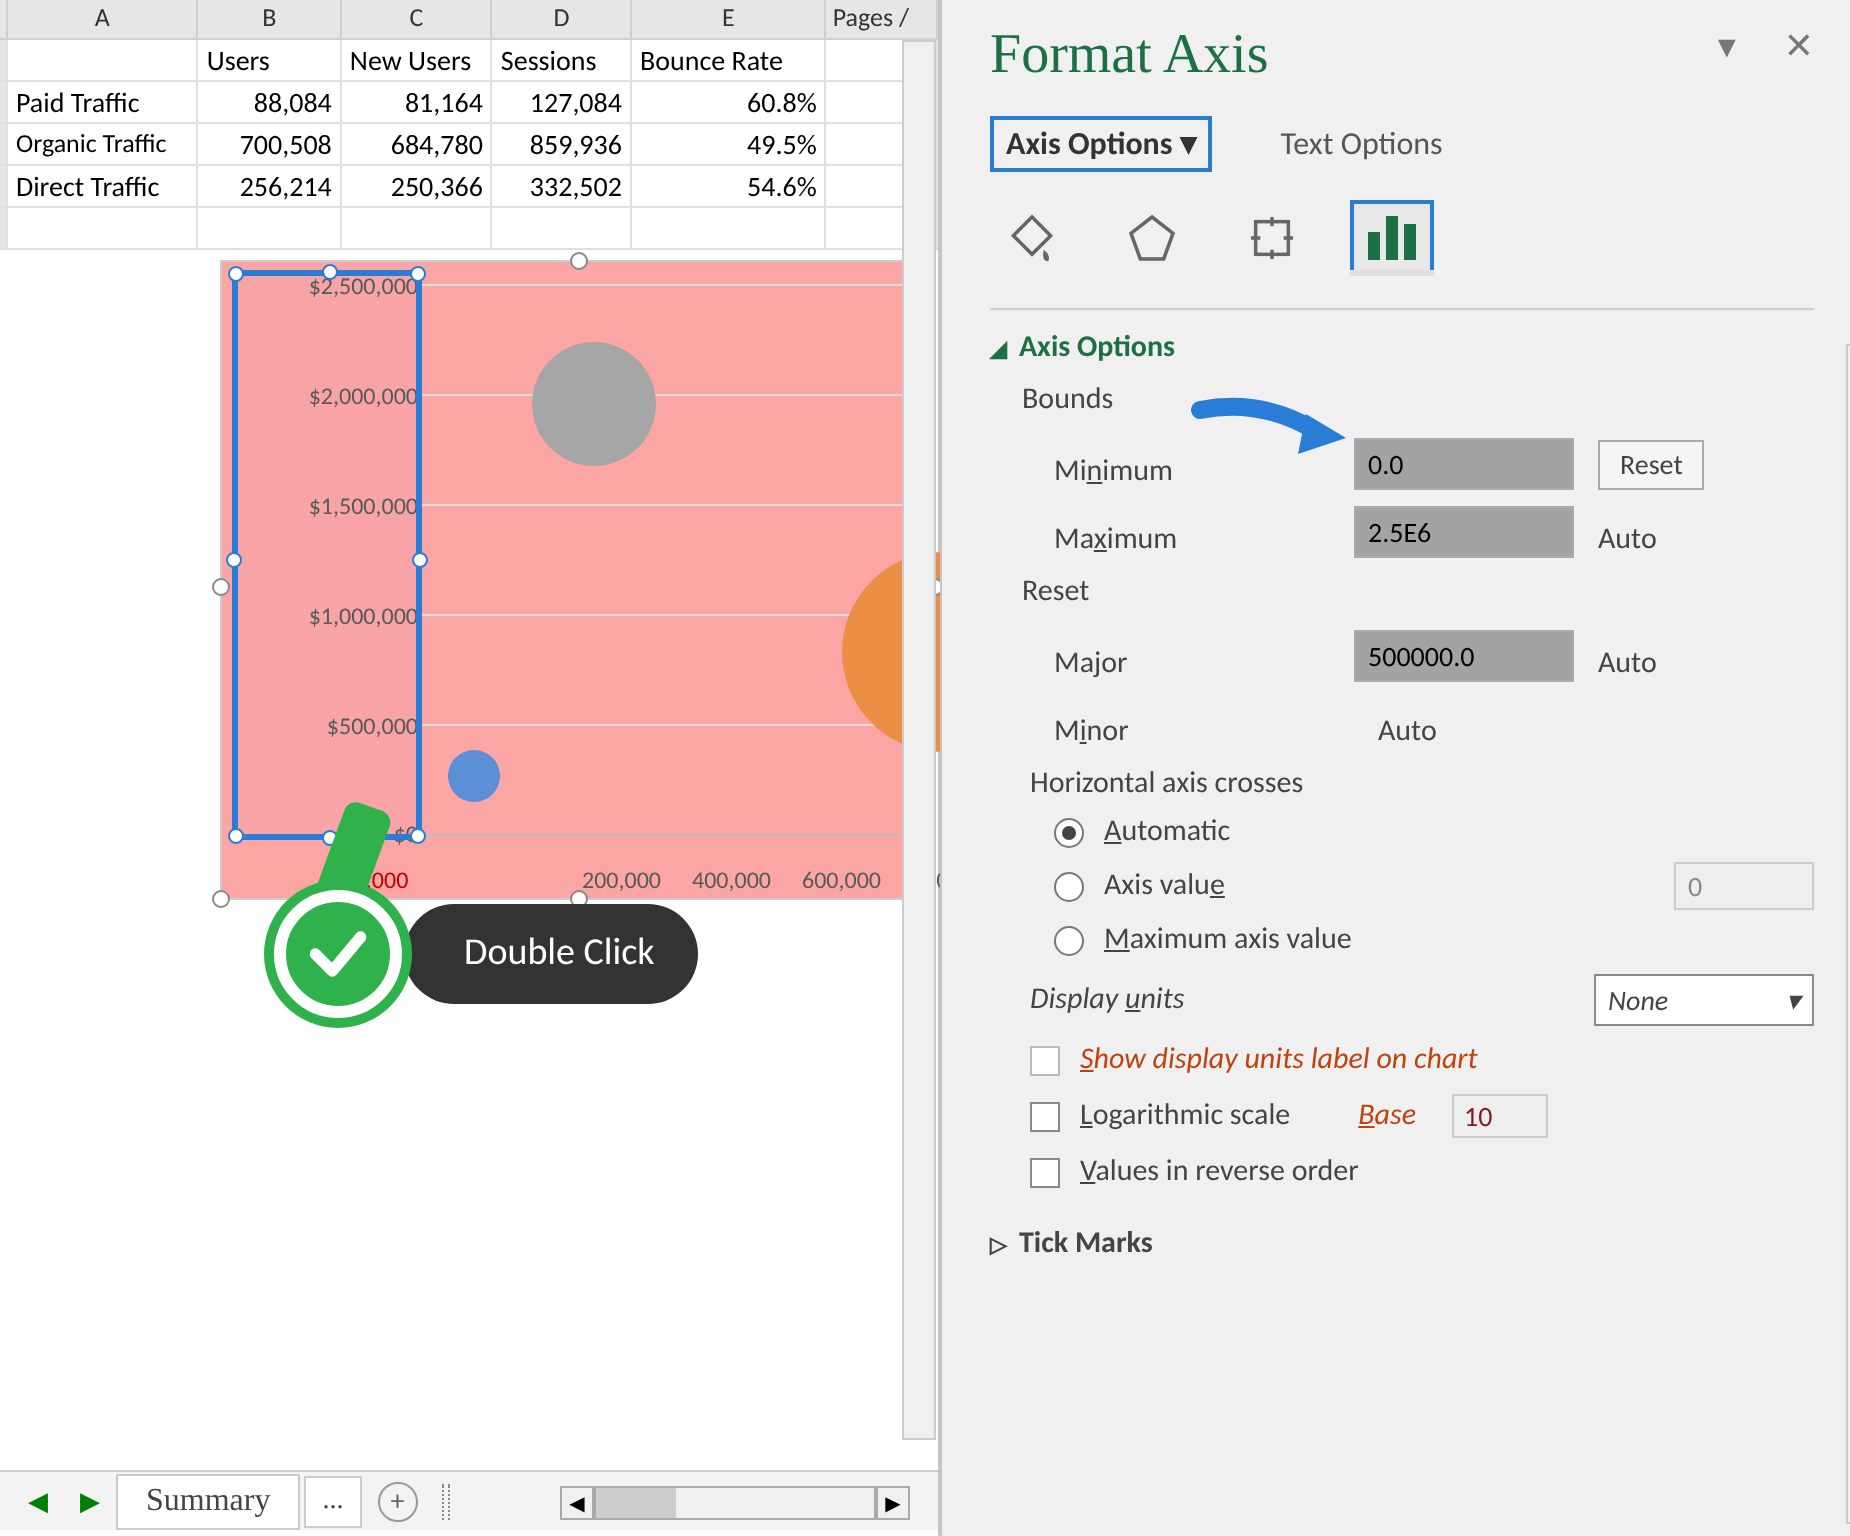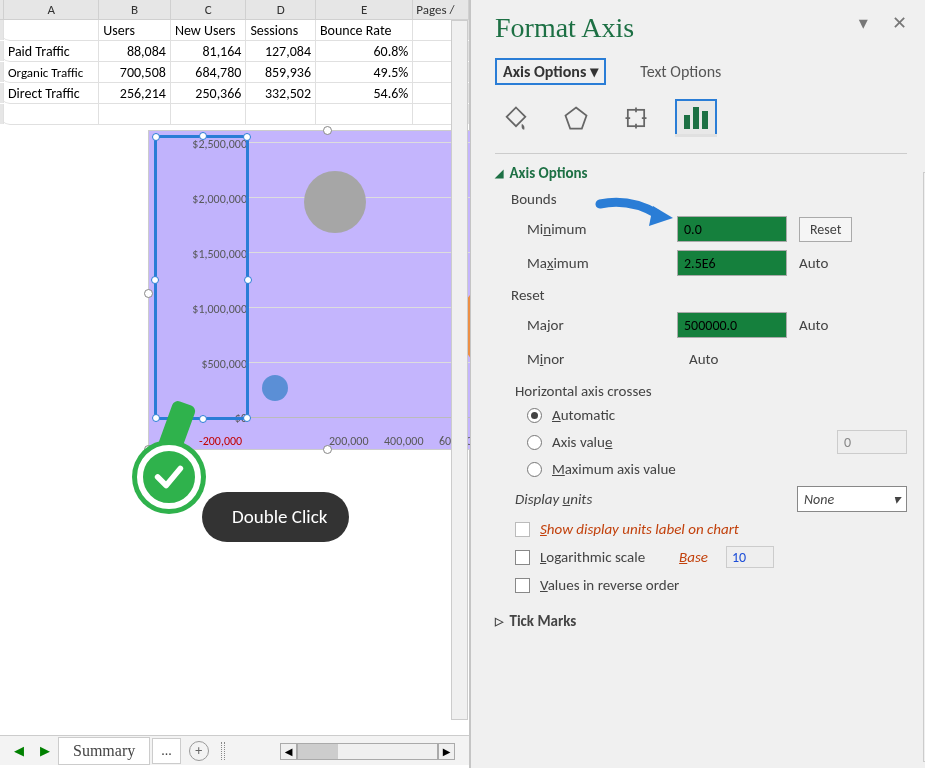--- a/index.html
+++ b/index.html
@@ -3,41 +3,41 @@
 <meta charset="utf-8">
 <style>
   * { box-sizing: border-box; margin: 0; padding: 0; font-family: "Segoe UI", Calibri, sans-serif; }
   body { width: 925px; height: 768px; background: #fff; position: relative; overflow: hidden; }
   .sheet-area { position:absolute; left:0; top:0; width:470px; height:768px; border-right:1px solid #c5c5c5; background:#fff;}
   .col-headers { display:flex; height:20px; border-bottom:1px solid #d0d0d0;}
   .rowh { width:4px; border-right:1px solid #d0d0d0; background:#e6e6e6;}
   .colh { text-align:center; font-size:13px; color:#333; border-right:1px solid #d0d0d0; background:#e6e6e6; line-height:20px;}
   .colA{width:96px}.colB{width:72px}.colC{width:76px}.colD{width:70px}.colE{width:98px}.colF{width:56px}
   .grid-rows { position:relative;}
-  .row{display:flex; height:21px; border-bottom:1px solid #e0e0e0;border-radius:10px;}
+  .row{display:flex; height:21px; border-bottom:1px solid #e0e0e0;}
   .rowlabel{width:4px; border-right:1px solid #e0e0e0; background:#e6e6e6;}
   .cell{border-right:1px solid #e0e0e0; font-size:14px; color:#000; padding:0 4px; line-height:21px; overflow:hidden; white-space:nowrap;}
   .tr{text-align:right;}
-  .chart-box{position:absolute; left:110px; top:130px; width:358px; height:320px; background:#c4b5fd; border:1px solid #ccc;margin-left:38px;}
+  .chart-box{position:absolute; left:110px; top:130px; width:358px; height:320px; background:#fca5a5; border:1px solid #ccc;}
   .chart-inner{position:absolute; left:0; top:0; right:0; bottom:0;}
   .yaxis-sel{position:absolute; left:5px; top:4px; width:95px; height:285px; border:3px solid #2a7dd6; background:rgba(42,125,214,0.02);}
   .yhandle{position:absolute; width:8px; height:8px; background:#fff; border:1.5px solid #2a7dd6; border-radius:50%;}
   .sel-handle{position:absolute;width:9px;height:9px;border:1.5px solid #888;background:#fff;border-radius:50%;}
   .ylabels{position:absolute; left:10px; top:6px; width:88px; text-align:right; font-size:12px; color:#595959;}
   .ylabels div{position:absolute; right:0;}
   .gridline{position:absolute; left:100px; right:10px; height:1px; background:#ddd;}
   .plotfloor{position:absolute; left:100px; right:10px; height:1px; background:#bbb;}
   .xaxis-labels{position:absolute; bottom:15px; left:50px; right:5px; font-size:12px; color:#595959;}
   .xaxis-labels span{position:absolute;}
   .xred{color:#c00000;}
   .bubble{position:absolute; border-radius:50%;}
   .callout-wrap{position:absolute; left:110px; top:420px; width:270px; height:90px;}
   .check-circle{position:absolute; left:27px; top:25px; width:64px; height:64px; border-radius:50%; background:#2fb24c; border:6px solid #fff; box-shadow:0 0 0 5px #2fb24c; display:flex;align-items:center;justify-content:center;}
   .check-stem{position:absolute; left:55px; top:-18px; width:24px; height:50px; background:#2fb24c; transform:rotate(20deg); border-radius:6px 6px 0 0;}
-  .callout-pill{position:absolute; left:92px; top:32px; height:50px; background:#333; color:#fff; font-size:19px; border-radius:25px; padding:0 22px 0 30px; line-height:50px; white-space:nowrap;margin-top:40px;}
+  .callout-pill{position:absolute; left:92px; top:32px; height:50px; background:#333; color:#fff; font-size:19px; border-radius:25px; padding:0 22px 0 30px; line-height:50px; white-space:nowrap;}
   .sheet-tabs{position:absolute; bottom:3px; left:0; right:0; height:30px; display:flex; align-items:center; border-top:1px solid #ccc; background:#f3f3f3; padding-left:6px;}
   .tab-nav{width:18px;height:18px;margin:0 4px;display:flex;align-items:center;justify-content:center;color:#008000;font-size:13px;}
   .tab{padding:4px 14px; font-size:16px; color:#444; background:#fff; border:1px solid #ccc; margin-right:2px; font-family:"Segoe UI Light","Segoe UI";}
   .tab.small{padding:4px 8px;font-size:14px;}
   .tab-add{width:20px;height:20px;border:1px solid #999;border-radius:50%;margin:0 6px;font-size:14px;text-align:center;line-height:18px;color:#666;}
   .hscroll{position:absolute; bottom:5px; left:280px; width:175px; height:18px; display:flex; align-items:center;}
   .scroll-btn{width:17px;height:17px;border:1px solid #aaa;background:#f0f0f0;font-size:10px;text-align:center;line-height:15px;}
   .scroll-track{flex:1;height:17px;border:1px solid #aaa;background:#f0f0f0;position:relative;}
   .scroll-thumb{position:absolute;left:0;top:0;height:100%;width:40px;background:#cdcdcd;}
   .vscroll{position:absolute; right:1px; top:20px; width:17px; height:700px; border:1px solid #ccc; background:#f0f0f0;}
@@ -53,36 +53,36 @@
   .sub-tab.active-box{border:2px solid #2a7dd6; padding:2px 6px;}
   .icon-row{display:flex; gap:18px; margin-top:14px; margin-bottom:16px;}
   .panel-icon{width:42px;height:38px;display:flex;align-items:center;justify-content:center;}
   .panel-icon.active{border:2px solid #2a7dd6; background:#e8e8e8; position:relative;}
   .panel-icon.active::after{content:"";position:absolute;bottom:-2px;left:-2px;right:-2px;height:3px;background:#e0e0e0;}
   .panel-body{position:relative;}
   .section-head{font-size:15px; font-weight:700; color:#1d7044; display:flex; align-items:center; gap:6px; margin-top:10px; margin-bottom:8px;}
   .section-head.collapsed{color:#444;}
   .tri{font-size:11px;}
   .subhead{font-size:15px; color:#444; margin:8px 0 6px 16px;}
-  .field-row{display:flex; align-items:center; margin:4px 0 4px 32px; height:30px;}
+  .field-row{display:flex; align-items:flex-end; margin:4px 0 4px 32px; height:30px;}
   .field-label{width:150px; font-size:15px; color:#444;}
-  .field-input{width:110px; height:26px; border:1px solid #aaa; background:#15803d; font-size:14px; padding:0 6px;}
+  .field-input{width:110px; height:26px; border:1px solid #aaa; background:#a3a3a3; font-size:14px; padding:0 6px;}
   .field-action{margin-left:12px; font-size:15px; color:#444;}
   .reset-btn{border:1px solid #aaa; background:#f5f5f5; padding:3px 10px; font-size:14px;}
   .radio-row{display:flex; align-items:center; gap:10px; margin:6px 0 6px 32px; font-size:15px; color:#444;}
   .radio{width:15px;height:15px;border:1px solid #777;border-radius:50%;position:relative;background:#fff;}
   .radio.checked::after{content:"";position:absolute;left:3px;top:3px;width:7px;height:7px;border-radius:50%;background:#444;}
   .num-box{width:70px;height:24px;border:1px solid #ccc;background:#eee;font-size:14px;color:#888;padding:0 6px;margin-left:auto;}
   .check-row{display:flex;align-items:center;gap:10px;margin:8px 0 8px 20px;font-size:15px;color:#444;}
   .checkbox{width:15px;height:15px;border:1px solid #888;background:#fff;}
   .checkbox.disabled{border-color:#bbb;}
   .muted{color:#c2410c;font-style:italic;}
   .select-row{display:flex;align-items:center;margin:8px 0 8px 20px;font-size:15px;color:#444;font-style:italic;}
   .select-box{margin-left:auto;width:110px;height:26px;border:1px solid #888;background:#fff;display:flex;align-items:center;justify-content:space-between;padding:0 6px;font-size:14px;}
-  .base-box{width:48px;height:22px;border:1px solid #ccc;background:#eee;color:#1d4ed8;font-size:14px;padding:0 5px;margin-left:8px;}
+  .base-box{width:48px;height:22px;border:1px solid #ccc;background:#eee;color:#7f1d1d;font-size:14px;padding:0 5px;margin-left:8px;}
   .arrow-annot{position:absolute;}
   .u{text-decoration:underline;}
   .pvscroll{position:absolute;right:-15px;top:172px;width:17px;height:590px;border:1px solid #ccc;background:#f0f0f0;}
 </style>
 </head>
 <body>
 
 <div class="sheet-area">
   <div class="col-headers">
     <div class="rowh"></div>

